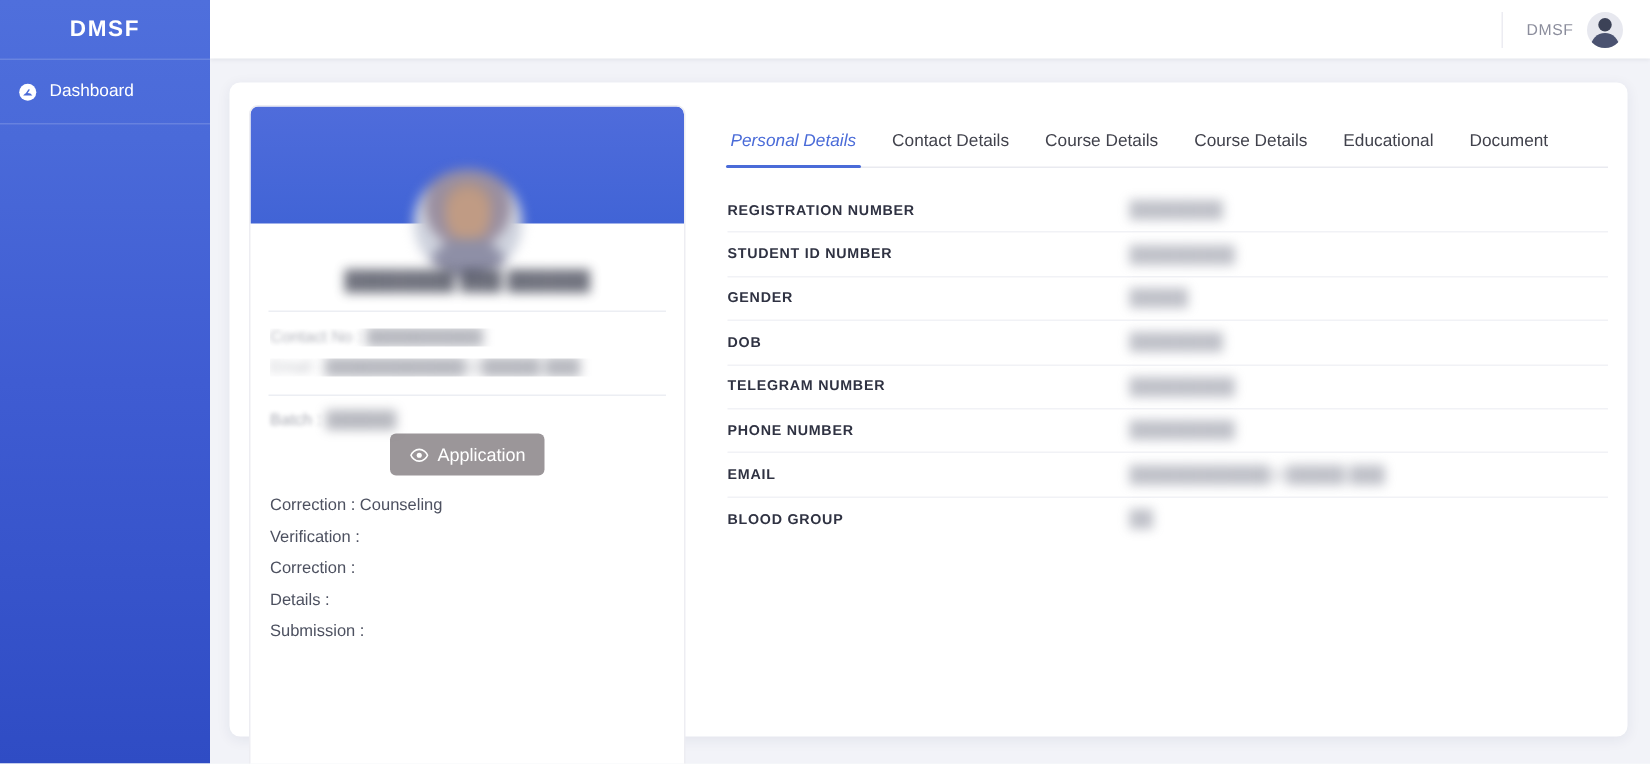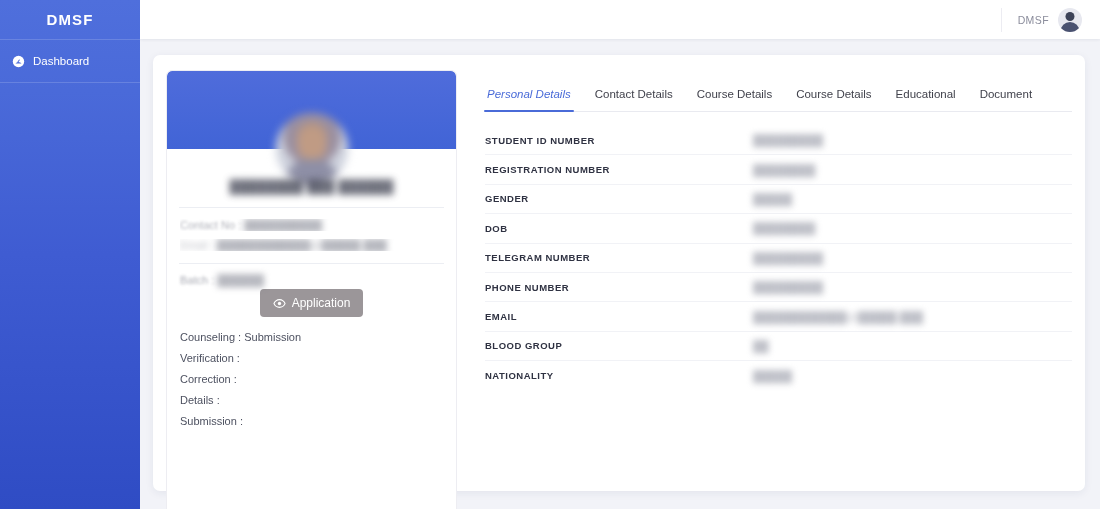--- a/index.html
+++ b/index.html
@@ -384,48 +384,48 @@
               <svg width="13" height="13" viewBox="0 0 16 16" aria-hidden="true">
                 <path d="M8 3.2C4.6 3.2 1.9 6 1.2 8c.7 2 3.4 4.8 6.8 4.8S14.1 10 14.8 8C14.1 6 11.4 3.2 8 3.2z" fill="none" stroke="#ffffff" stroke-width="1.3"></path>
                 <circle cx="8" cy="8" r="2.1" fill="#ffffff"></circle>
               </svg>
             </span>
             <span>Application</span>
           </button>
         </div>
 
         <div class="status-list">
-          <div class="status-item">Counseling : Submission</div>
+          <div class="status-item">Correction : Counseling</div>
           <div class="status-item">Verification :</div>
           <div class="status-item">Correction :</div>
           <div class="status-item">Details :</div>
           <div class="status-item">Submission :</div>
         </div>
       </div>
 
       <div class="details">
         <div class="tabs">
           <div class="tab active">Personal Details</div>
           <div class="tab">Contact Details</div>
           <div class="tab">Course Details</div>
           <div class="tab">Course Details</div>
           <div class="tab">Educational</div>
           <div class="tab">Document</div>
         </div>
 
         <div class="field-list">
           <div class="field-row">
+            <div class="field-label">REGISTRATION NUMBER</div>
+            <div class="field-value">████████</div>
+          </div>
+          <div class="field-row">
             <div class="field-label">STUDENT ID NUMBER</div>
             <div class="field-value">█████████</div>
           </div>
           <div class="field-row">
-            <div class="field-label">REGISTRATION NUMBER</div>
-            <div class="field-value">████████</div>
-          </div>
-          <div class="field-row">
             <div class="field-label">GENDER</div>
             <div class="field-value">█████</div>
           </div>
           <div class="field-row">
             <div class="field-label">DOB</div>
             <div class="field-value">████████</div>
           </div>
           <div class="field-row">
             <div class="field-label">TELEGRAM NUMBER</div>
             <div class="field-value">█████████</div>
@@ -434,23 +434,19 @@
             <div class="field-label">PHONE NUMBER</div>
             <div class="field-value">█████████</div>
           </div>
           <div class="field-row">
             <div class="field-label">EMAIL</div>
             <div class="field-value">████████████@█████.███</div>
           </div>
           <div class="field-row">
             <div class="field-label">BLOOD GROUP</div>
             <div class="field-value">██</div>
-          </div>
-          <div class="field-row">
-            <div class="field-label">NATIONALITY</div>
-            <div class="field-value">█████</div>
           </div>
         </div>
       </div>
 
     </section>
   </main>
 </div>
 
 </body></html>

